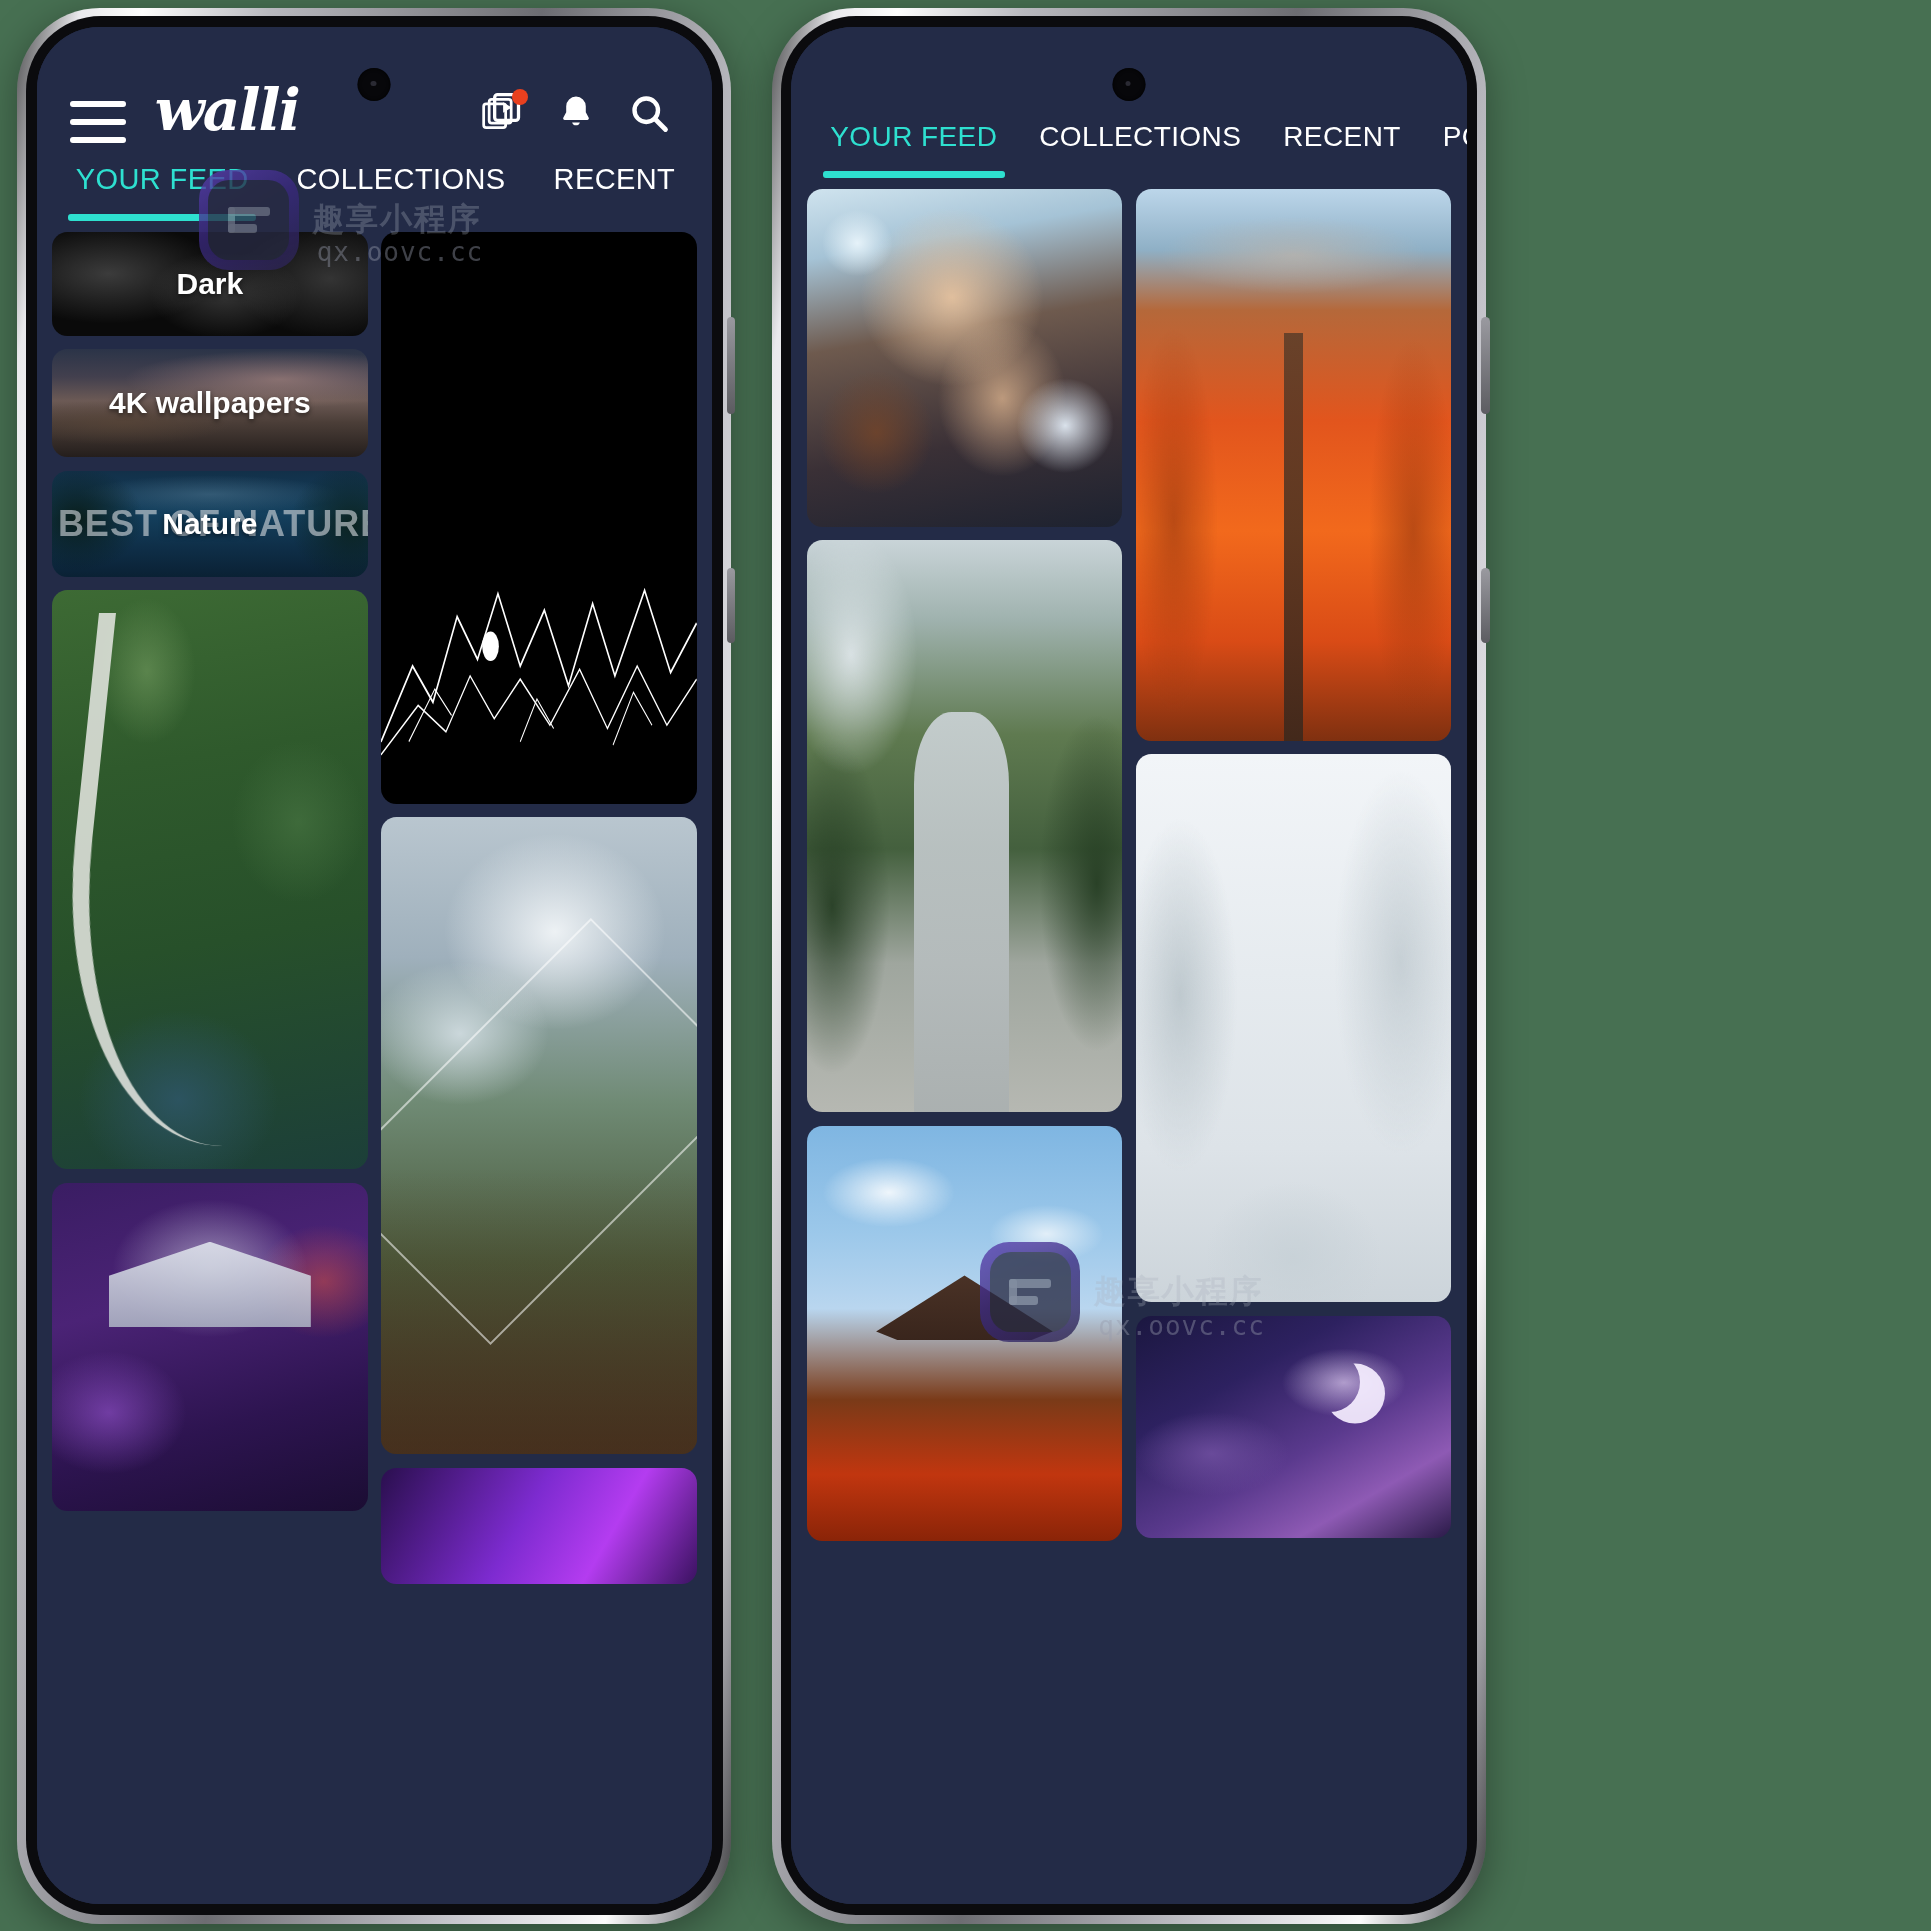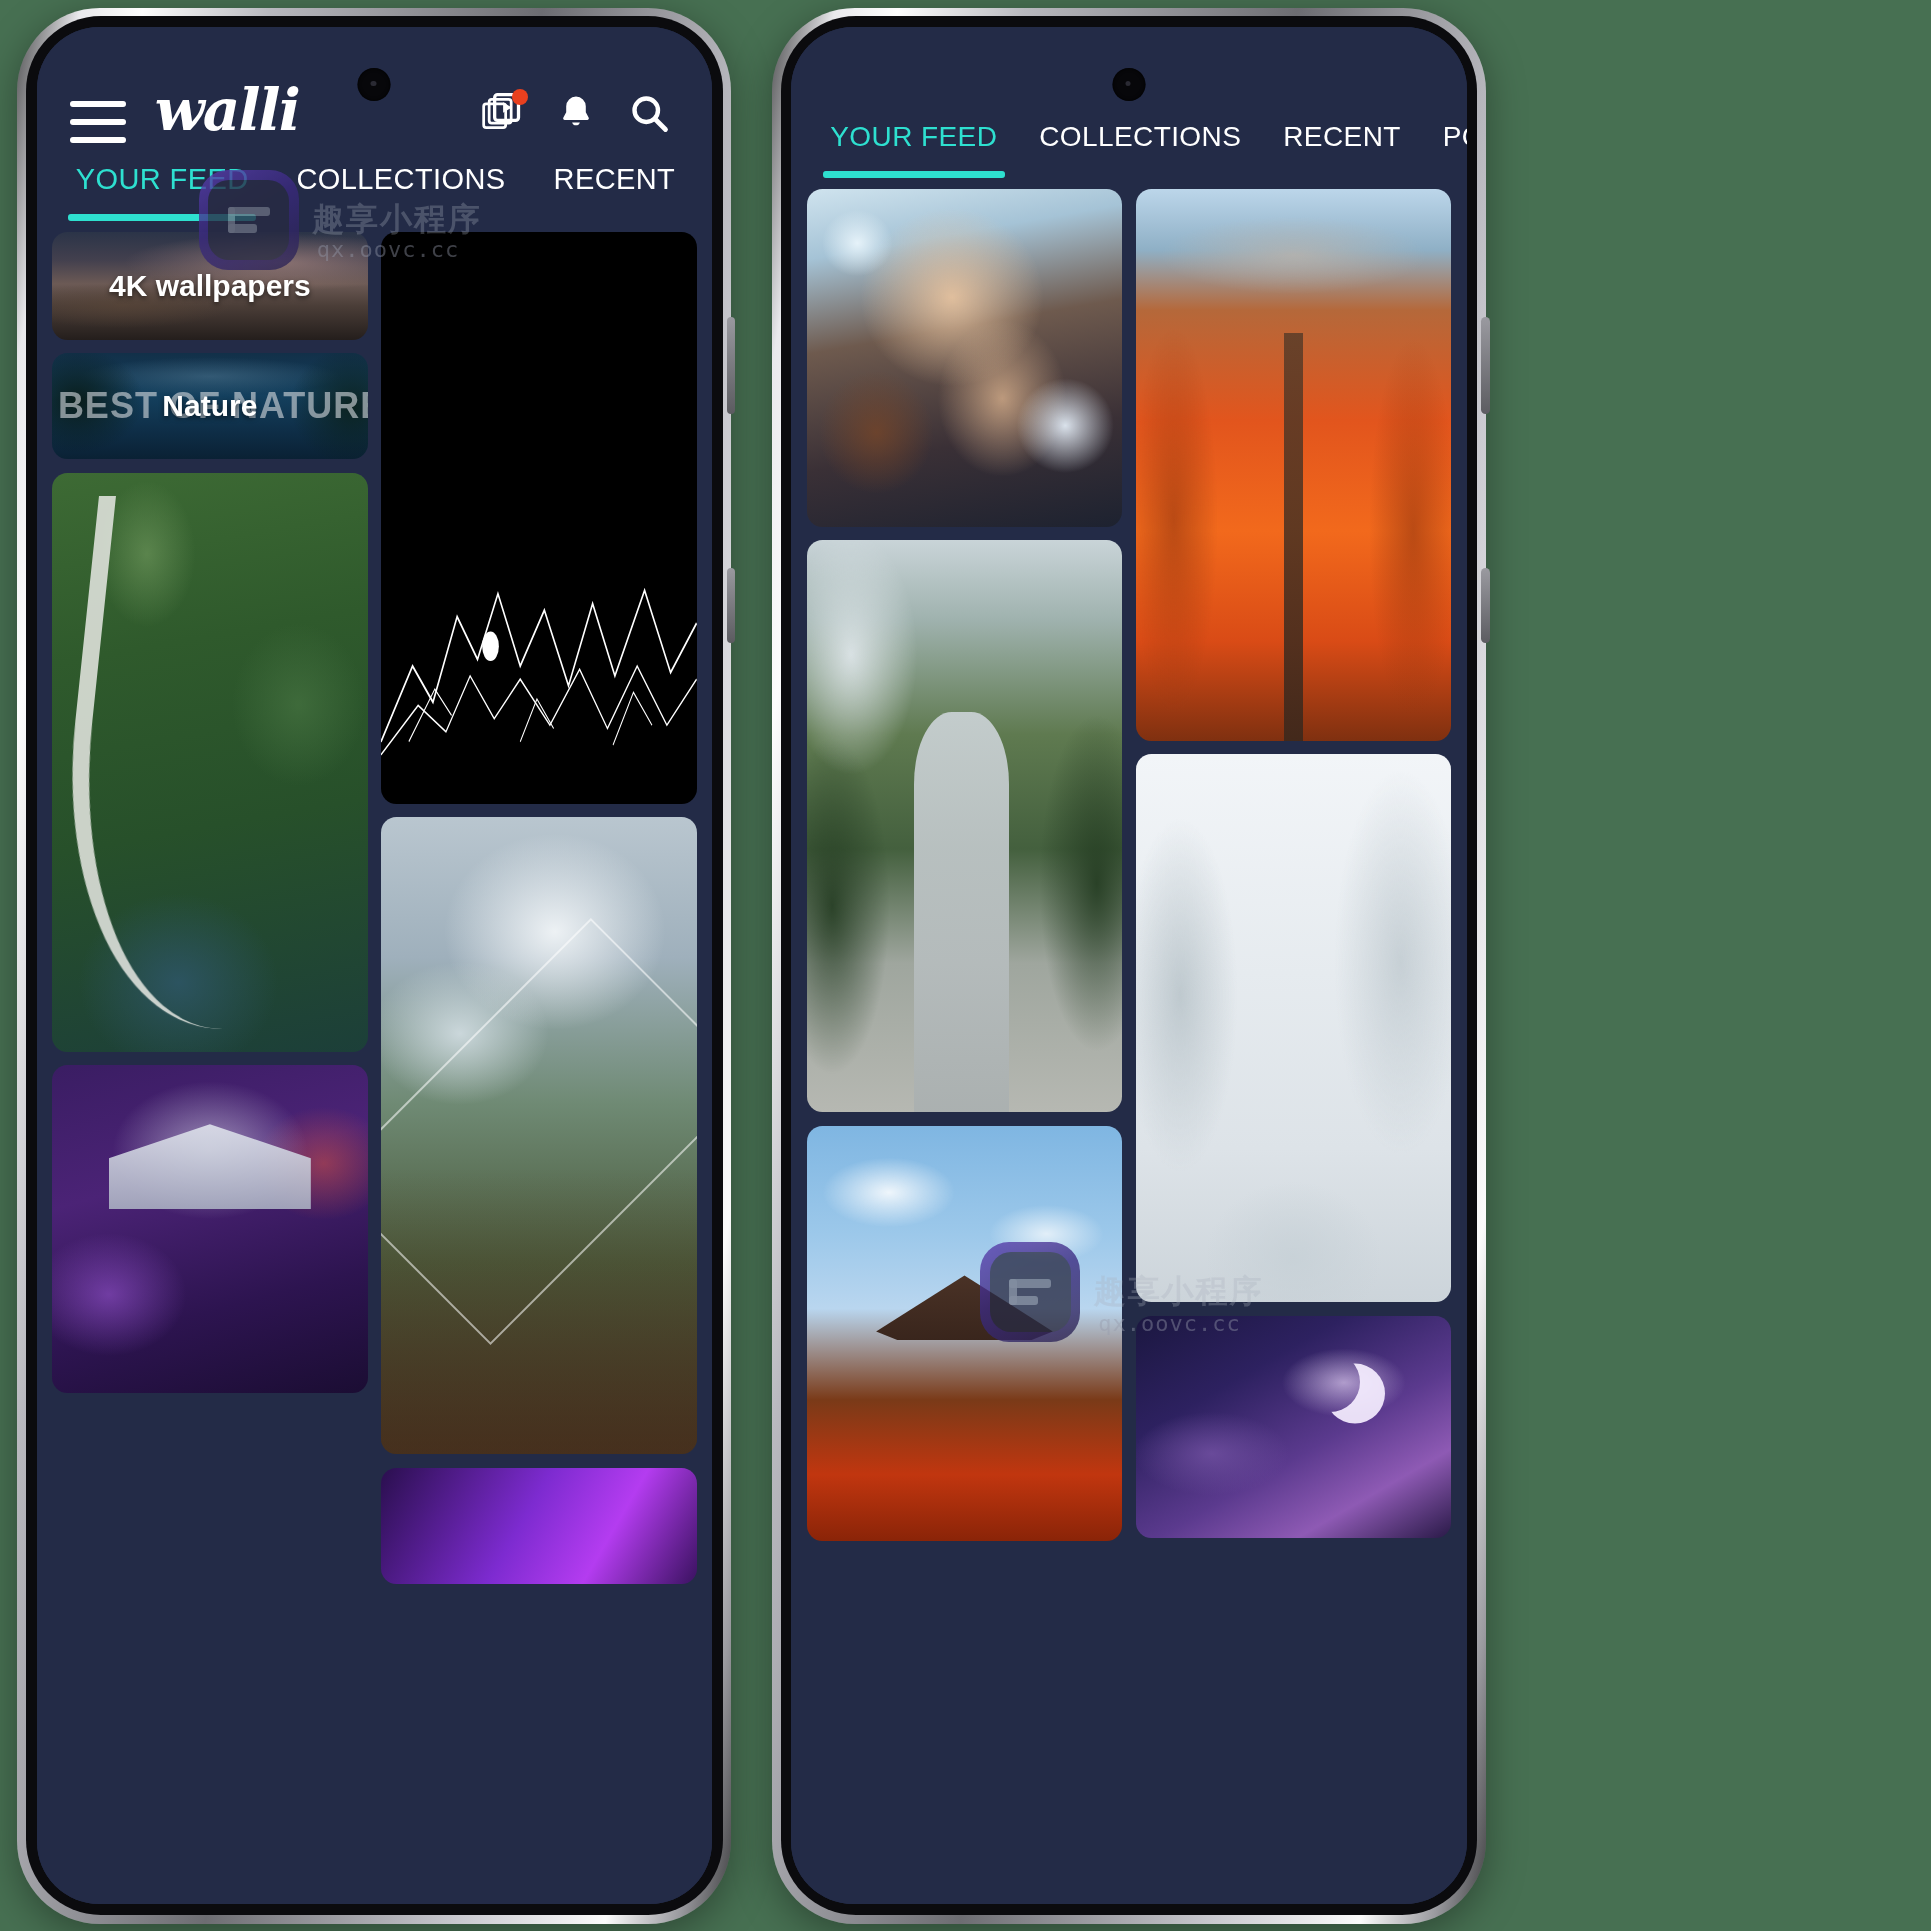--- a/index.html
+++ b/index.html
@@ -78,21 +78,21 @@
   .wm{position:absolute;z-index:30;pointer-events:none;display:flex;align-items:center;}
   .wm-logo{width:100px;height:100px;border-radius:29px;
     background:linear-gradient(150deg,#5b3fb0 0%,#3b2a80 45%,#2b2450 100%);
     opacity:.78;position:relative;flex:0 0 auto;}
   .wm-logo::before{content:"";position:absolute;inset:9.7px;border-radius:21px;background:#272b40;opacity:.92;}
   .wm-logo .g1,.wm-logo .g2{position:absolute;background:#767b8c;border-radius:2.9px;opacity:.85;}
   .wm-logo .g1{left:29px;top:37px;width:42px;height:8.7px;}
   .wm-logo .g2{left:29px;top:54px;width:29px;height:8.7px;}
   .wm-logo .g3{position:absolute;left:29px;top:37px;width:7.7px;height:26px;background:#767b8c;border-radius:2.9px;opacity:.85;}
   .wm-cn{font-family:"DejaVu Sans",sans-serif;font-size:32px;font-weight:700;color:rgba(170,176,190,.30);margin-left:13.5px;letter-spacing:1.9px;white-space:nowrap;}
-  .wm-url{font-family:"DejaVu Sans Mono",monospace;font-size:22px;color:rgba(150,156,172,.42);letter-spacing:1px;white-space:nowrap;}
+  .wm-url{font-family:"DejaVu Sans Mono",monospace;font-size:26px;color:rgba(150,156,172,.42);letter-spacing:1px;white-space:nowrap;}
 
   
   .img{position:absolute;inset:0;}
 
   
   .im-dark{background:
      radial-gradient(ellipse 60% 80% at 18% 40%, rgba(120,120,120,.45), transparent 60%),
      radial-gradient(ellipse 40% 70% at 55% 60%, rgba(150,150,150,.30), transparent 60%),
      radial-gradient(ellipse 50% 90% at 88% 45%, rgba(130,130,130,.35), transparent 62%),
      #0a0a0a;}
@@ -254,20 +254,24 @@
         <div class="tabs pad-l">
           <div class="tab active">YOUR FEED</div>
           <div class="tab">COLLECTIONS</div>
           <div class="tab">RECENT</div>
 
         </div>
 
         <div class="feed">
 
           <div class="col">
+            <div class="card" style="height:104px">
+              <div class="img im-dark"></div>
+              <div class="label">Dark</div>
+            </div>
 
             <div class="card" style="height:108px">
               <div class="img im-4k"></div>
               <div class="label">4K wallpapers</div>
             </div>
 
             <div class="card" style="height:106px">
               <div class="img im-nature"></div>
               <div class="wm-inimg">BEST OF NATURE</div>
               <div class="label">Nature</div>

